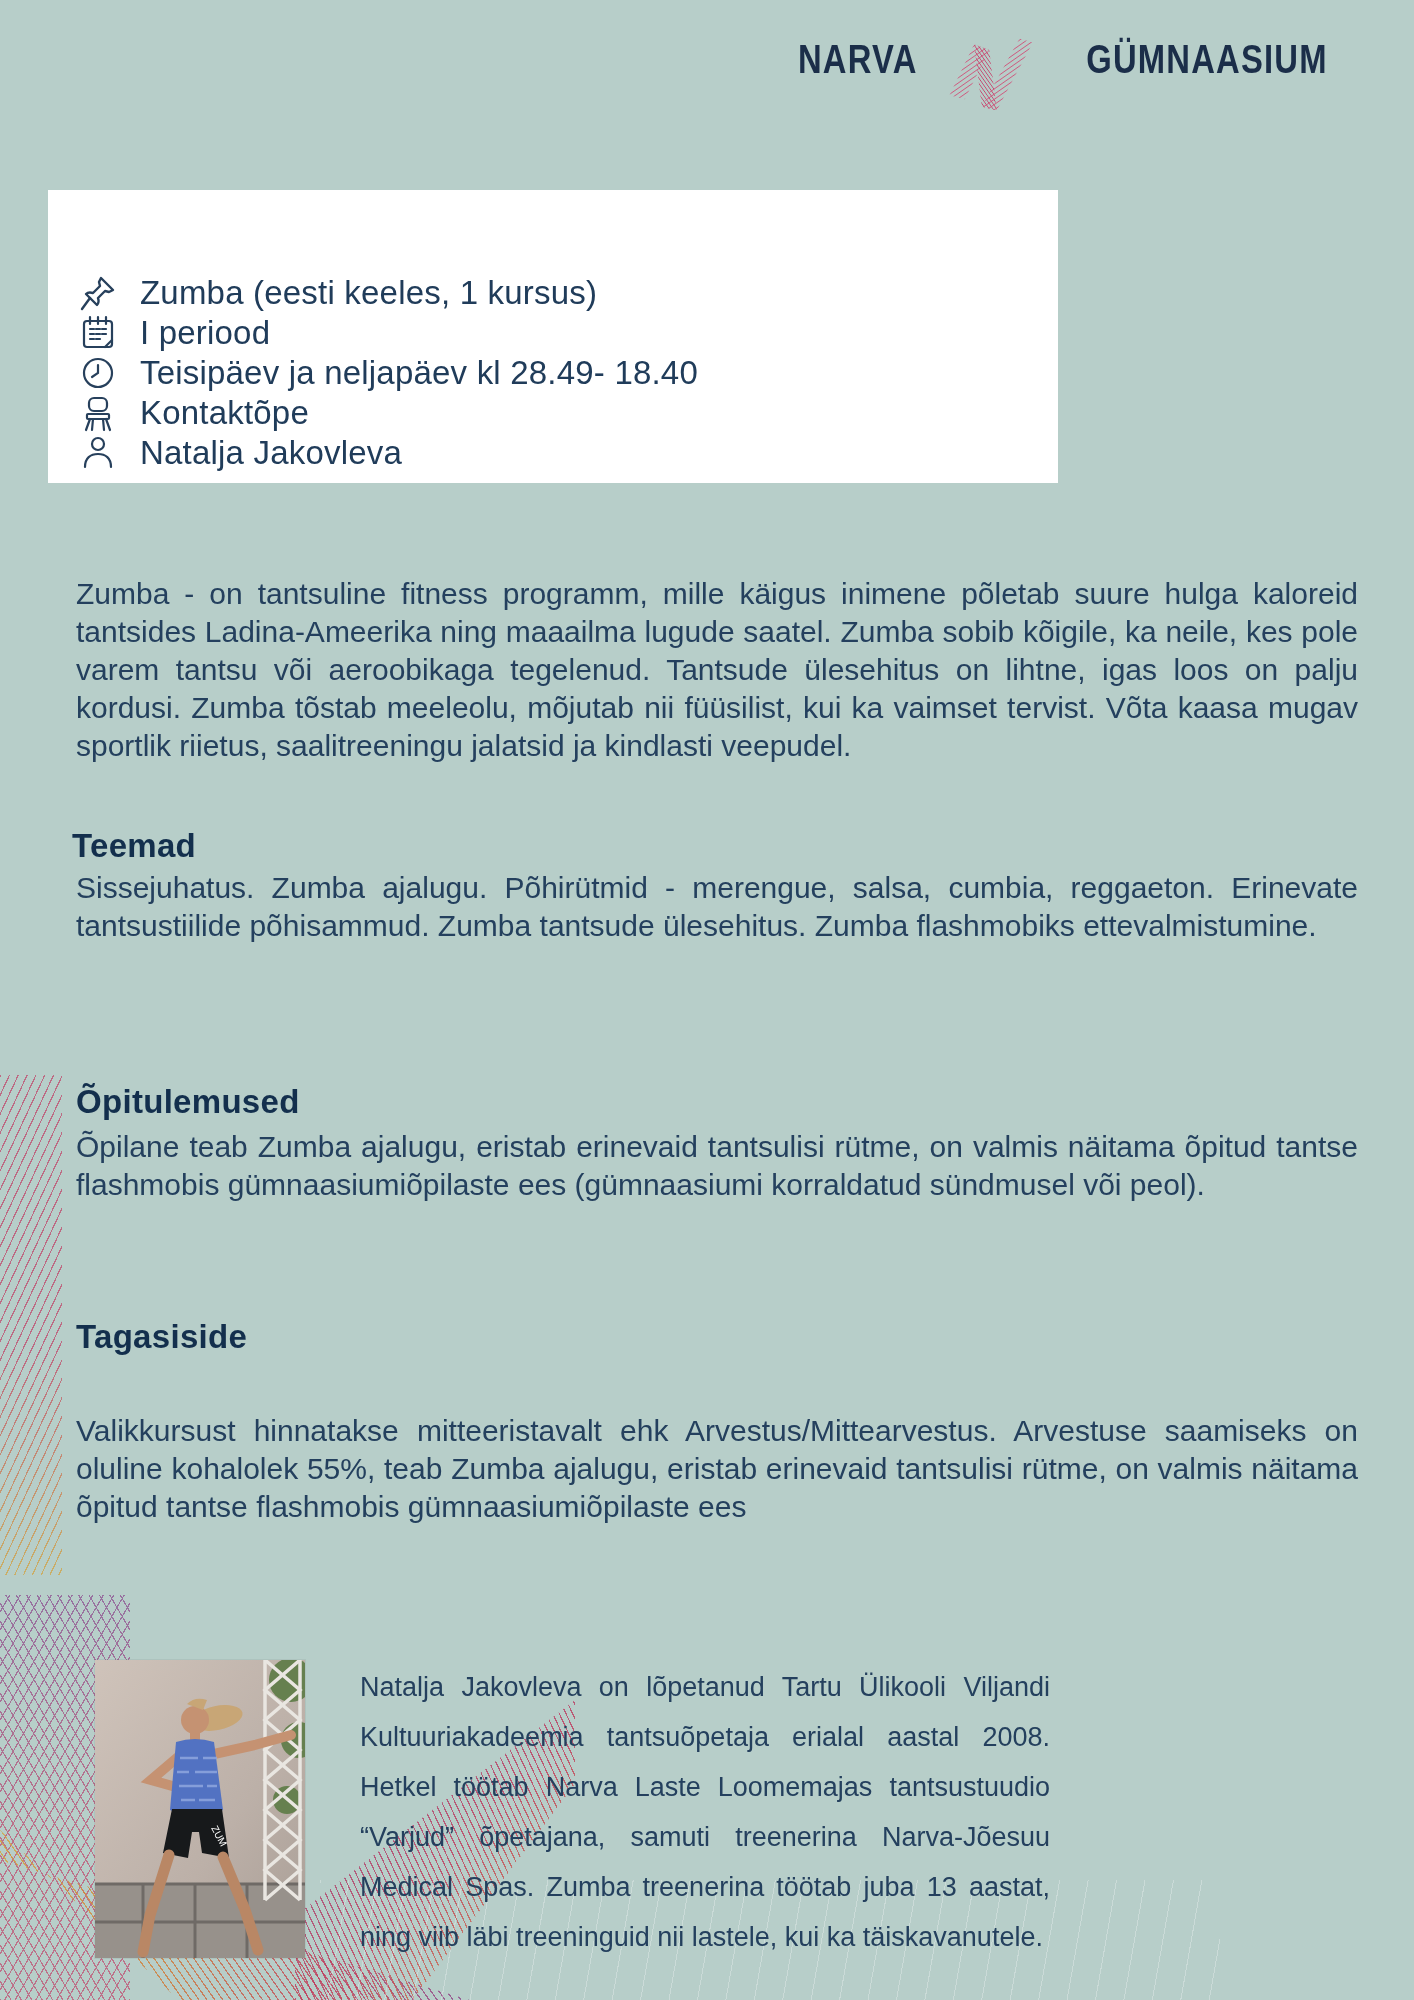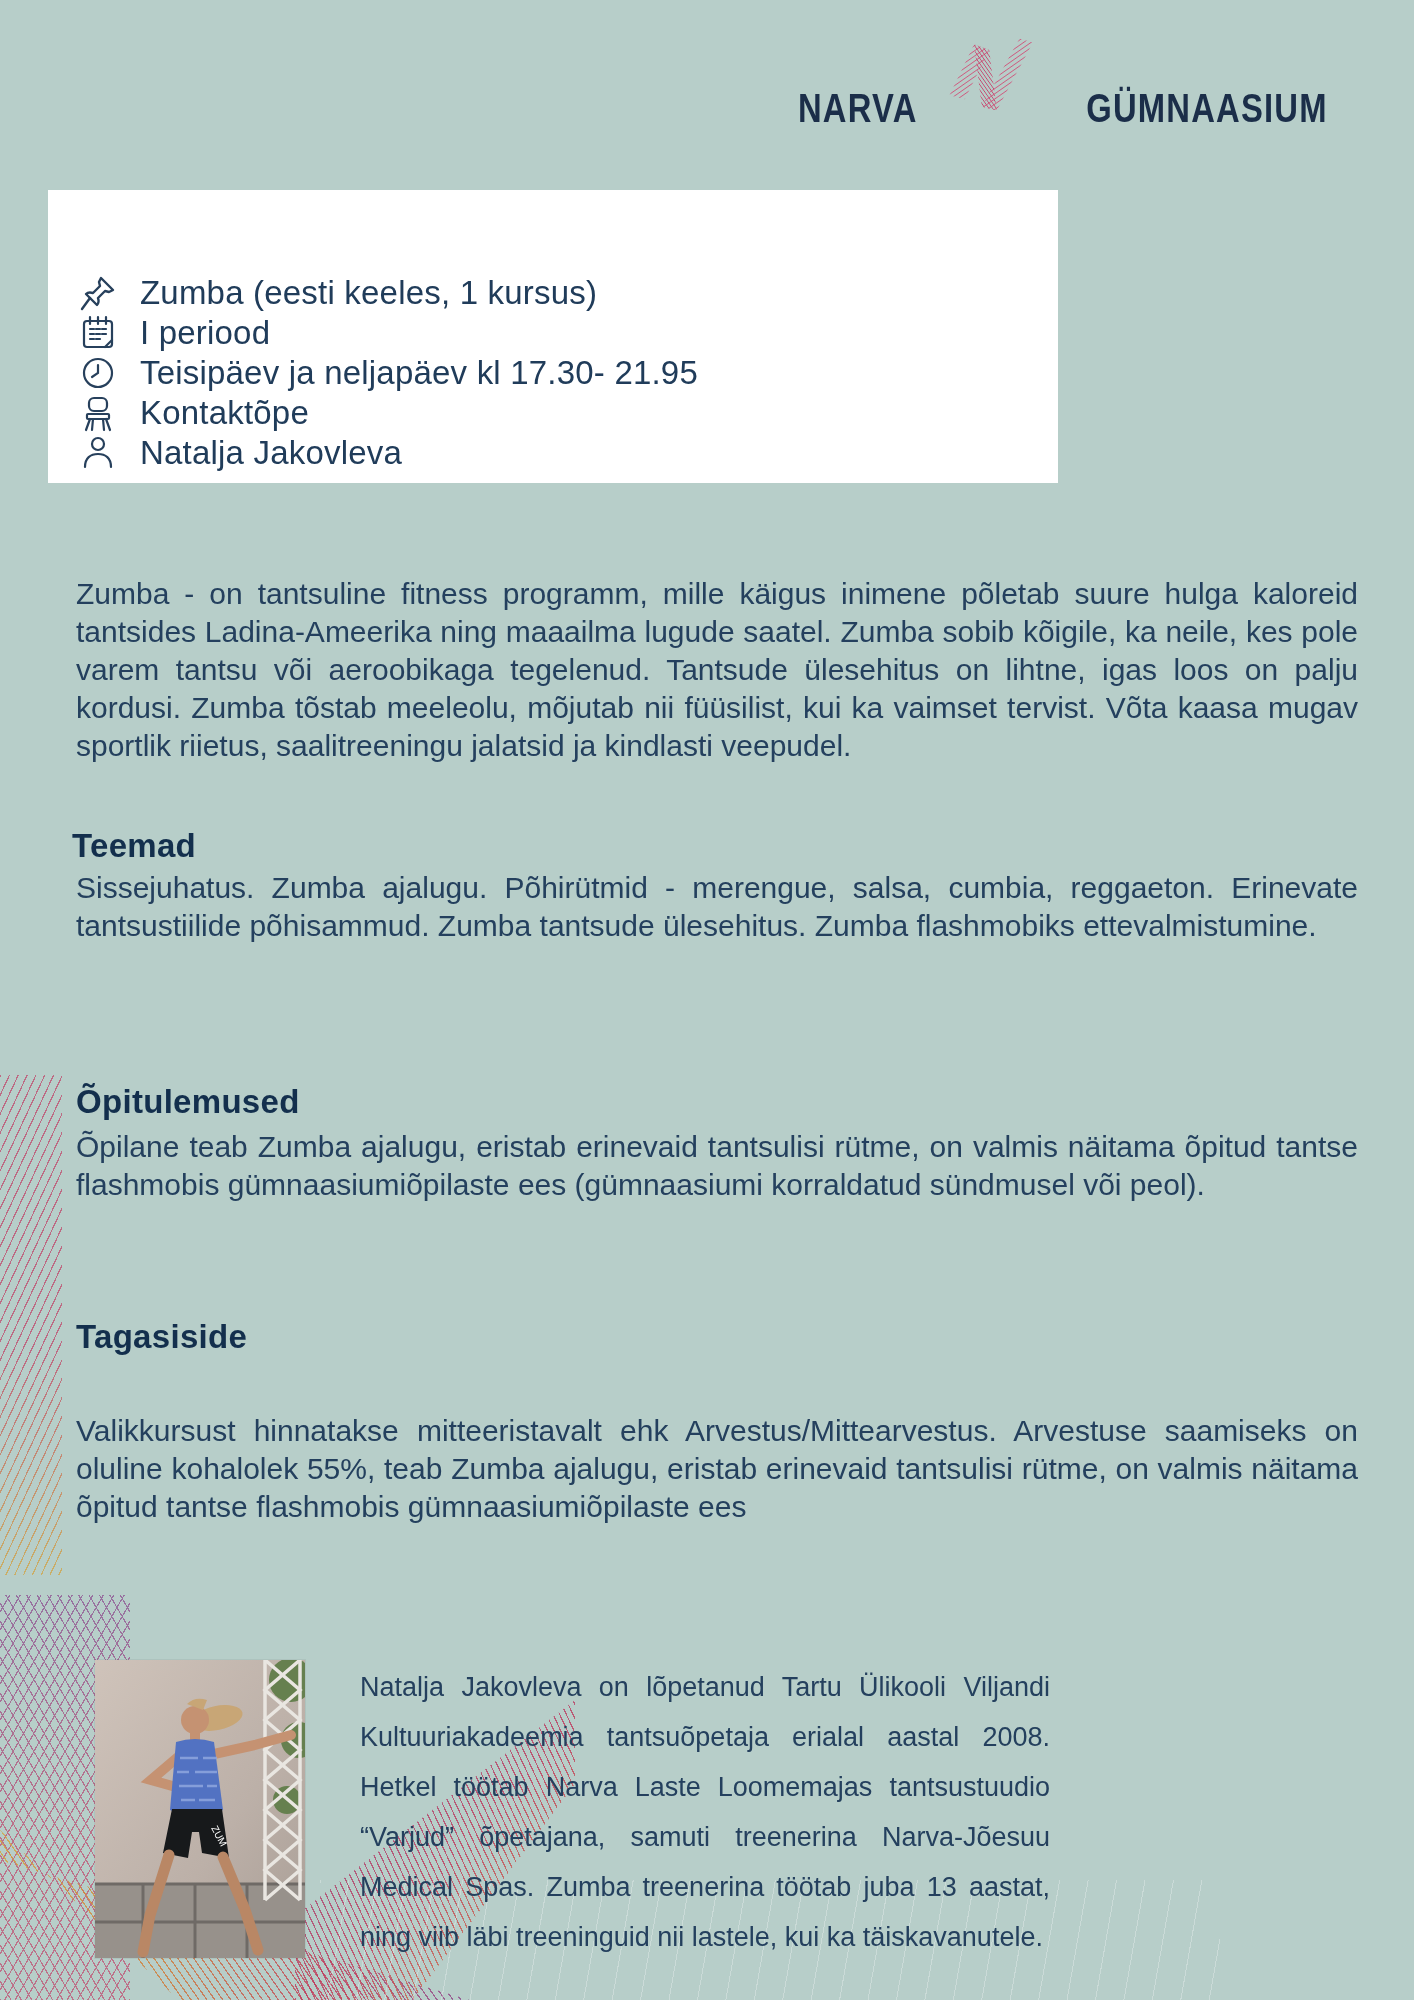--- a/index.html
+++ b/index.html
@@ -8,21 +8,21 @@
     width:1414px;height:2000px;
     margin:0 auto;
     background:#b7cec9;
     overflow:hidden;
     font-family:"Liberation Sans", sans-serif;
     color:#24405e;
   }
   
   .logo{
     position:absolute;top:36px;right:56px;height:96px;
-    display:flex;align-items:flex-end;gap:10px;z-index:3;
+    display:flex;align-items:flex-start;gap:10px;z-index:3;
   }
   .logo .word{
     display:inline-block;
     font-weight:700;font-size:41px;letter-spacing:1.5px;
     color:#1b2e49;transform:scaleX(.8);
   }
   .logo svg{display:block;}
   
   .card{
     position:absolute;left:48px;top:190px;width:1010px;height:293px;
@@ -154,21 +154,21 @@
     </div>
     <div class="card-row">
       <span class="ic">
         <svg width="40" height="40" viewBox="0 0 40 40">
             <g fill="none" stroke="#27405c" stroke-width="2.2" stroke-linecap="round">
           <circle cx="20" cy="20" r="14"></circle>
           <path d="M20 12 v8 l-6 4"></path>
         </g>
           </svg>
       </span>
-      <span class="txt">Teisipäev ja neljapäev kl 17.30- 21.95</span>
+      <span class="txt">Teisipäev ja neljapäev kl 28.49- 18.40</span>
     </div>
     <div class="card-row">
       <span class="ic">
         <svg width="40" height="40" viewBox="0 0 40 40">
             <g fill="none" stroke="#27405c" stroke-width="2.2" stroke-linejoin="round" stroke-linecap="round">
           <rect x="11" y="5" width="18" height="13" rx="5"></rect>
           <rect x="9" y="21" width="22" height="5" rx="1"></rect>
           <path d="M12 26 L8 37 M28 26 L32 37 M15 26 L14 37 M25 26 L26 37"></path>
         </g>
           </svg>

